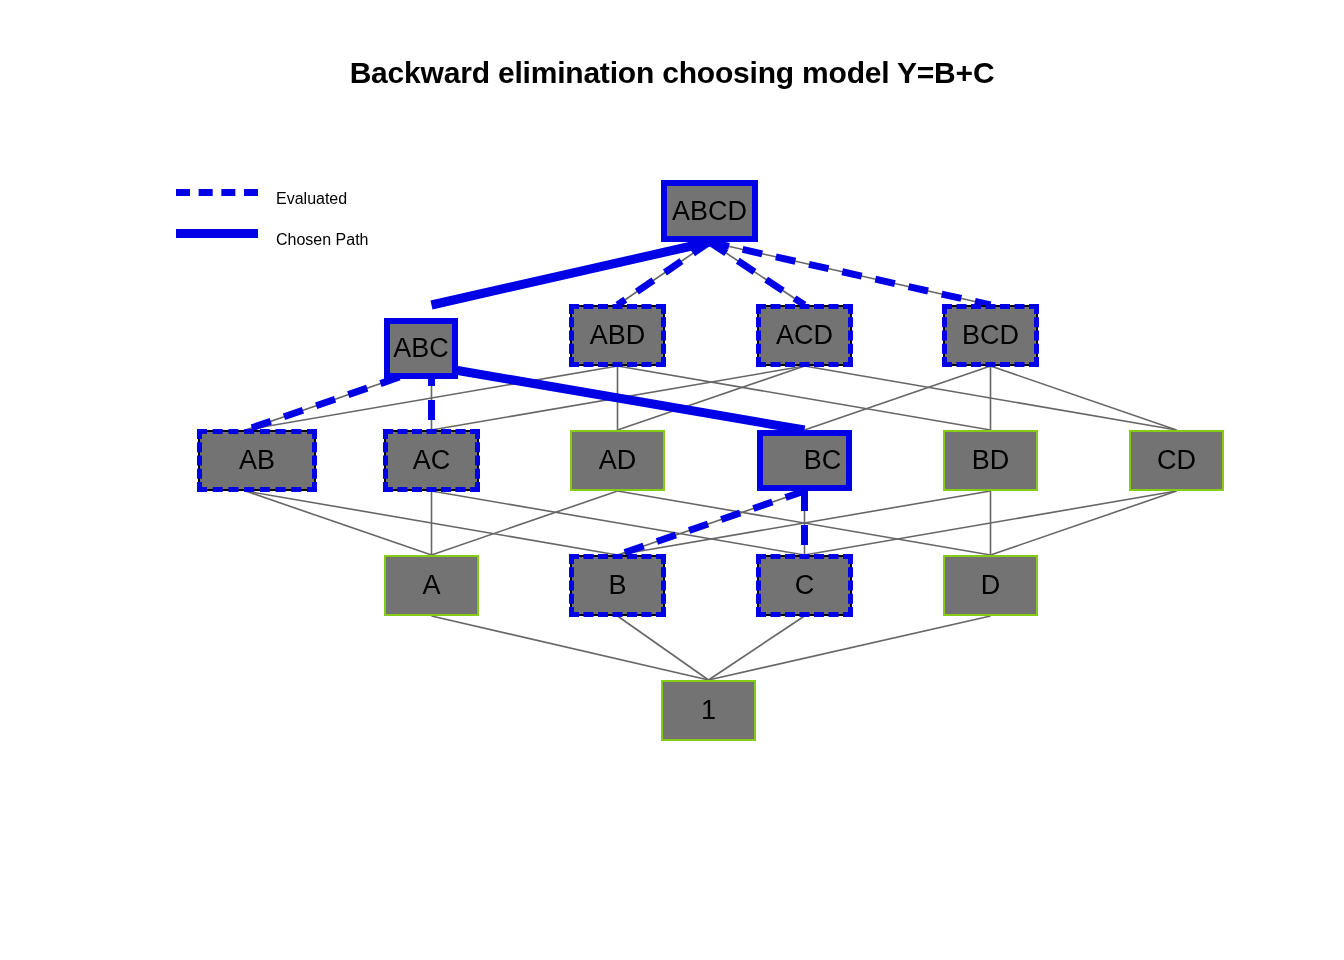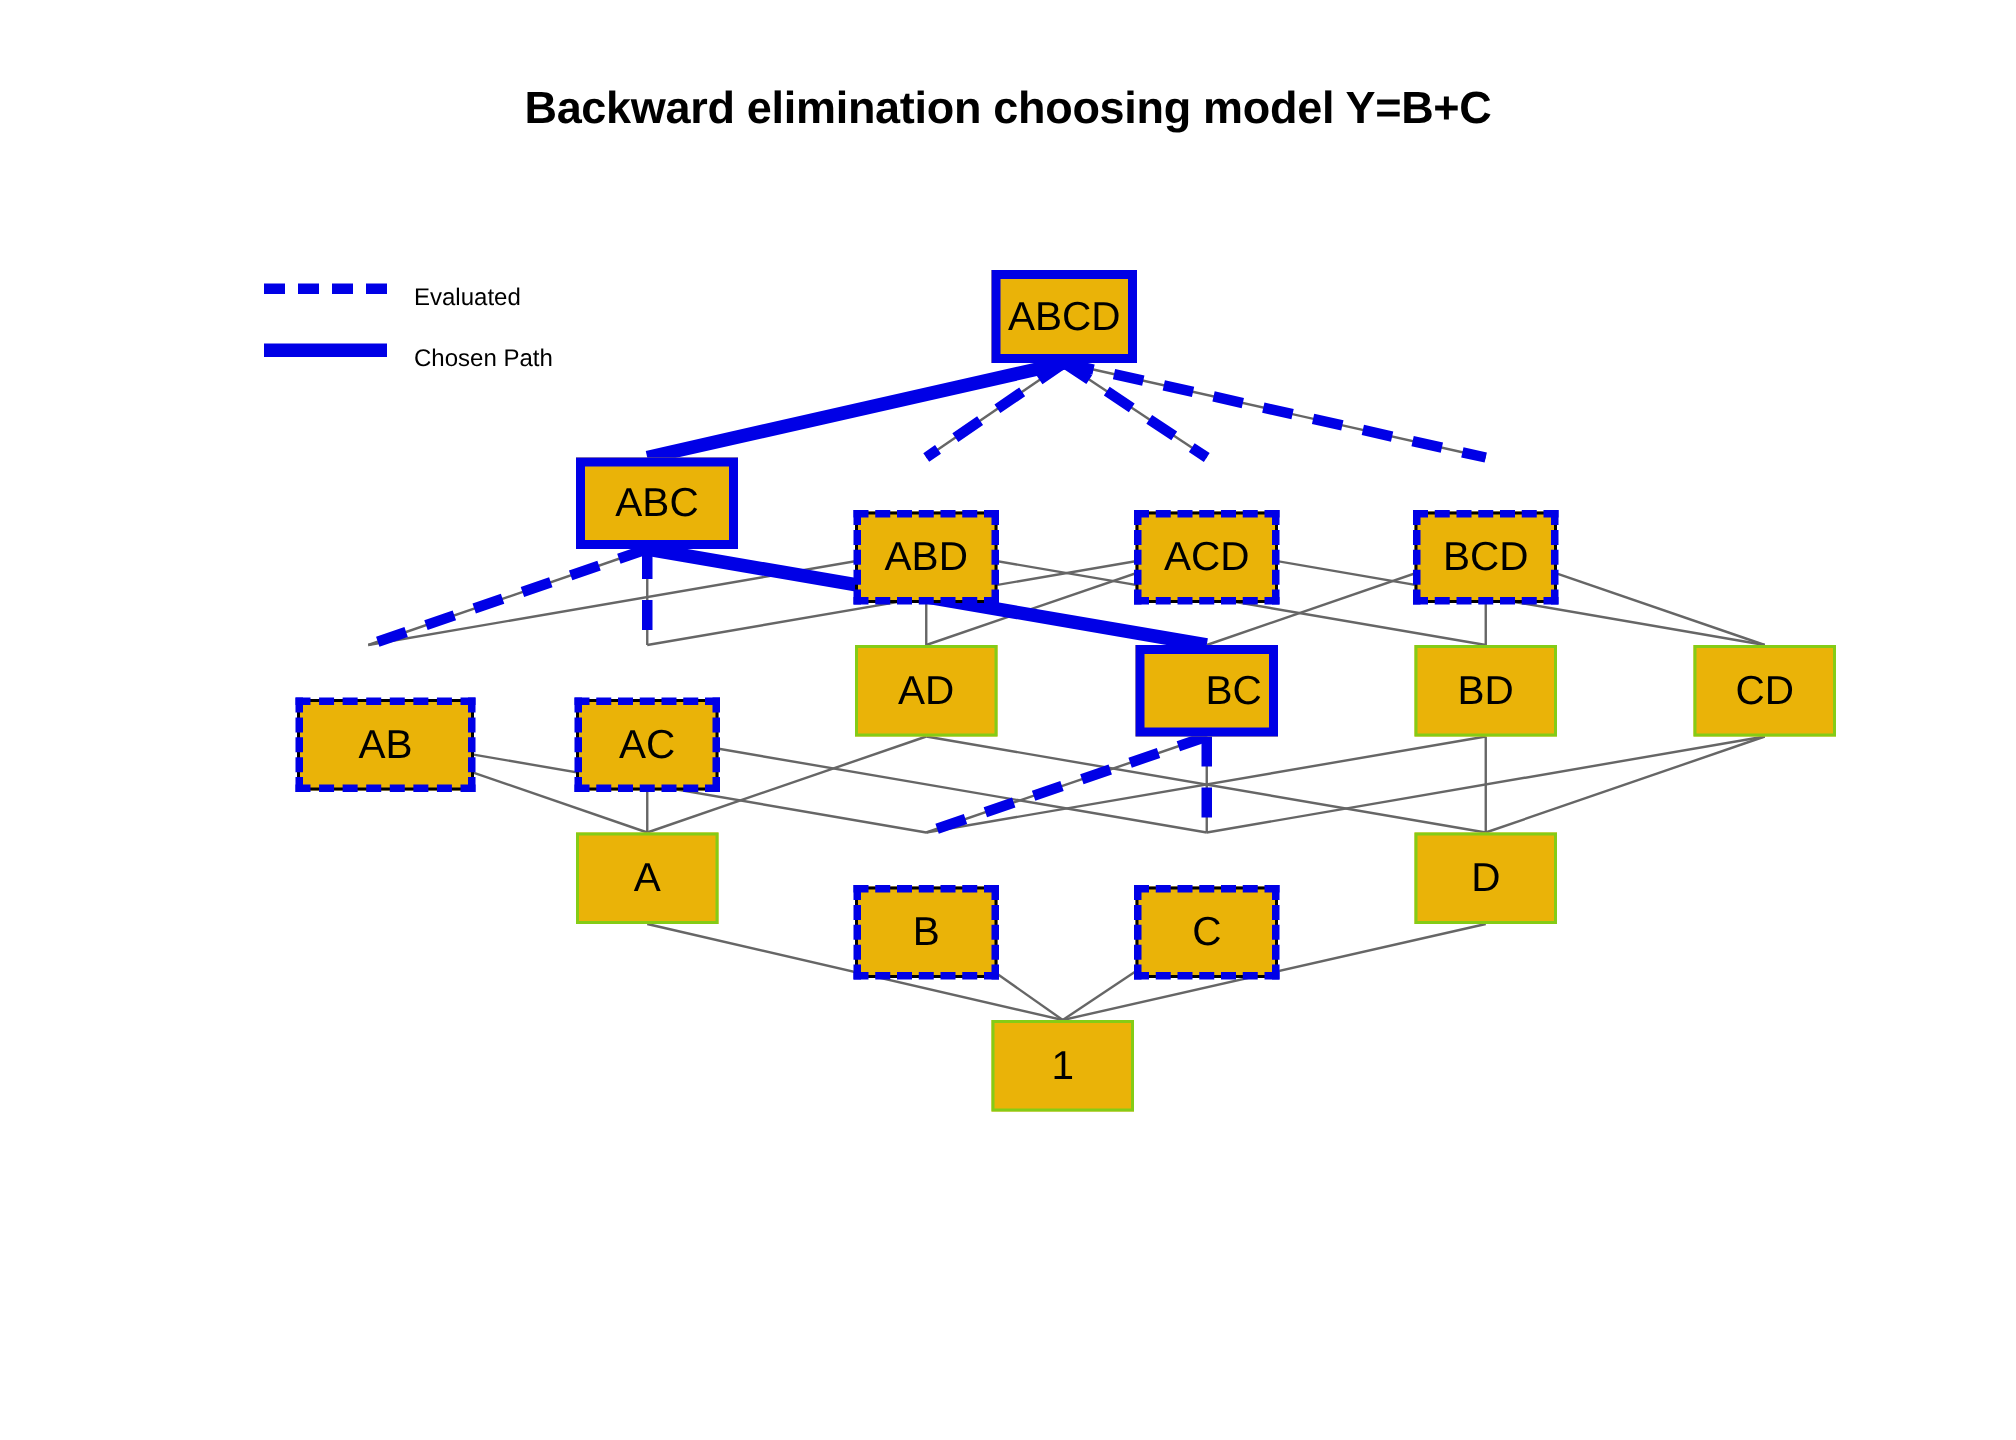--- a/index.html
+++ b/index.html
@@ -33,34 +33,33 @@
   #lattice-svg {
     position: absolute;
     left: 0;
     top: 0;
     width: 1344px;
     height: 960px;
   }
   .node-box {
     position: absolute;
     box-sizing: border-box;
-    background: #eab308;
+    background: #737373;
     display: flex;
     align-items: center;
     justify-content: center;
     font-size: 27px;
     color: #000000;
     font-family: "Liberation Sans", sans-serif;
   }
   .node-plain {
     border: 2px solid #84cc16;
   }
   .node-evaluated {
     border: 2px solid #000000;
-    margin-top: 36px;
   }
   .node-evaluated::after {
     content: "";
     position: absolute;
     left: -3px;
     top: -3px;
     right: -3px;
     bottom: -3px;
     border: 5px dashed #0000e6;
     pointer-events: none;
@@ -157,21 +156,21 @@
     <g id="edges-chosen">
         <line x1="709.5" y1="242" x2="431.5" y2="305" stroke="#0000E6" stroke-width="9" stroke-linecap="butt"></line>
         <line x1="431.5" y1="366" x2="804.5" y2="430" stroke="#0000E6" stroke-width="9" stroke-linecap="butt"></line>
       </g>
   </svg>
 
   <div id="nodes-layer">
       <div class="node-box node-chosen" style="left: 661px; top: 180px; width: 97px; height: 62px;">
         <span class="node-label">ABCD</span>
       </div>
-      <div class="node-box node-chosen" style="left: 384px; top: 305px; width: 108px; height: 61px;">
+      <div class="node-box node-chosen" style="left: 384px; top: 318px; width: 74px; height: 61px;">
         <span class="node-label">ABC</span>
       </div>
       <div class="node-box node-evaluated" style="left: 570px; top: 305px; width: 95px; height: 61px;">
         <span class="node-label">ABD</span>
       </div>
       <div class="node-box node-evaluated" style="left: 757px; top: 305px; width: 95px; height: 61px;">
         <span class="node-label">ACD</span>
       </div>
       <div class="node-box node-evaluated" style="left: 943px; top: 305px; width: 95px; height: 61px;">
         <span class="node-label">BCD</span>

